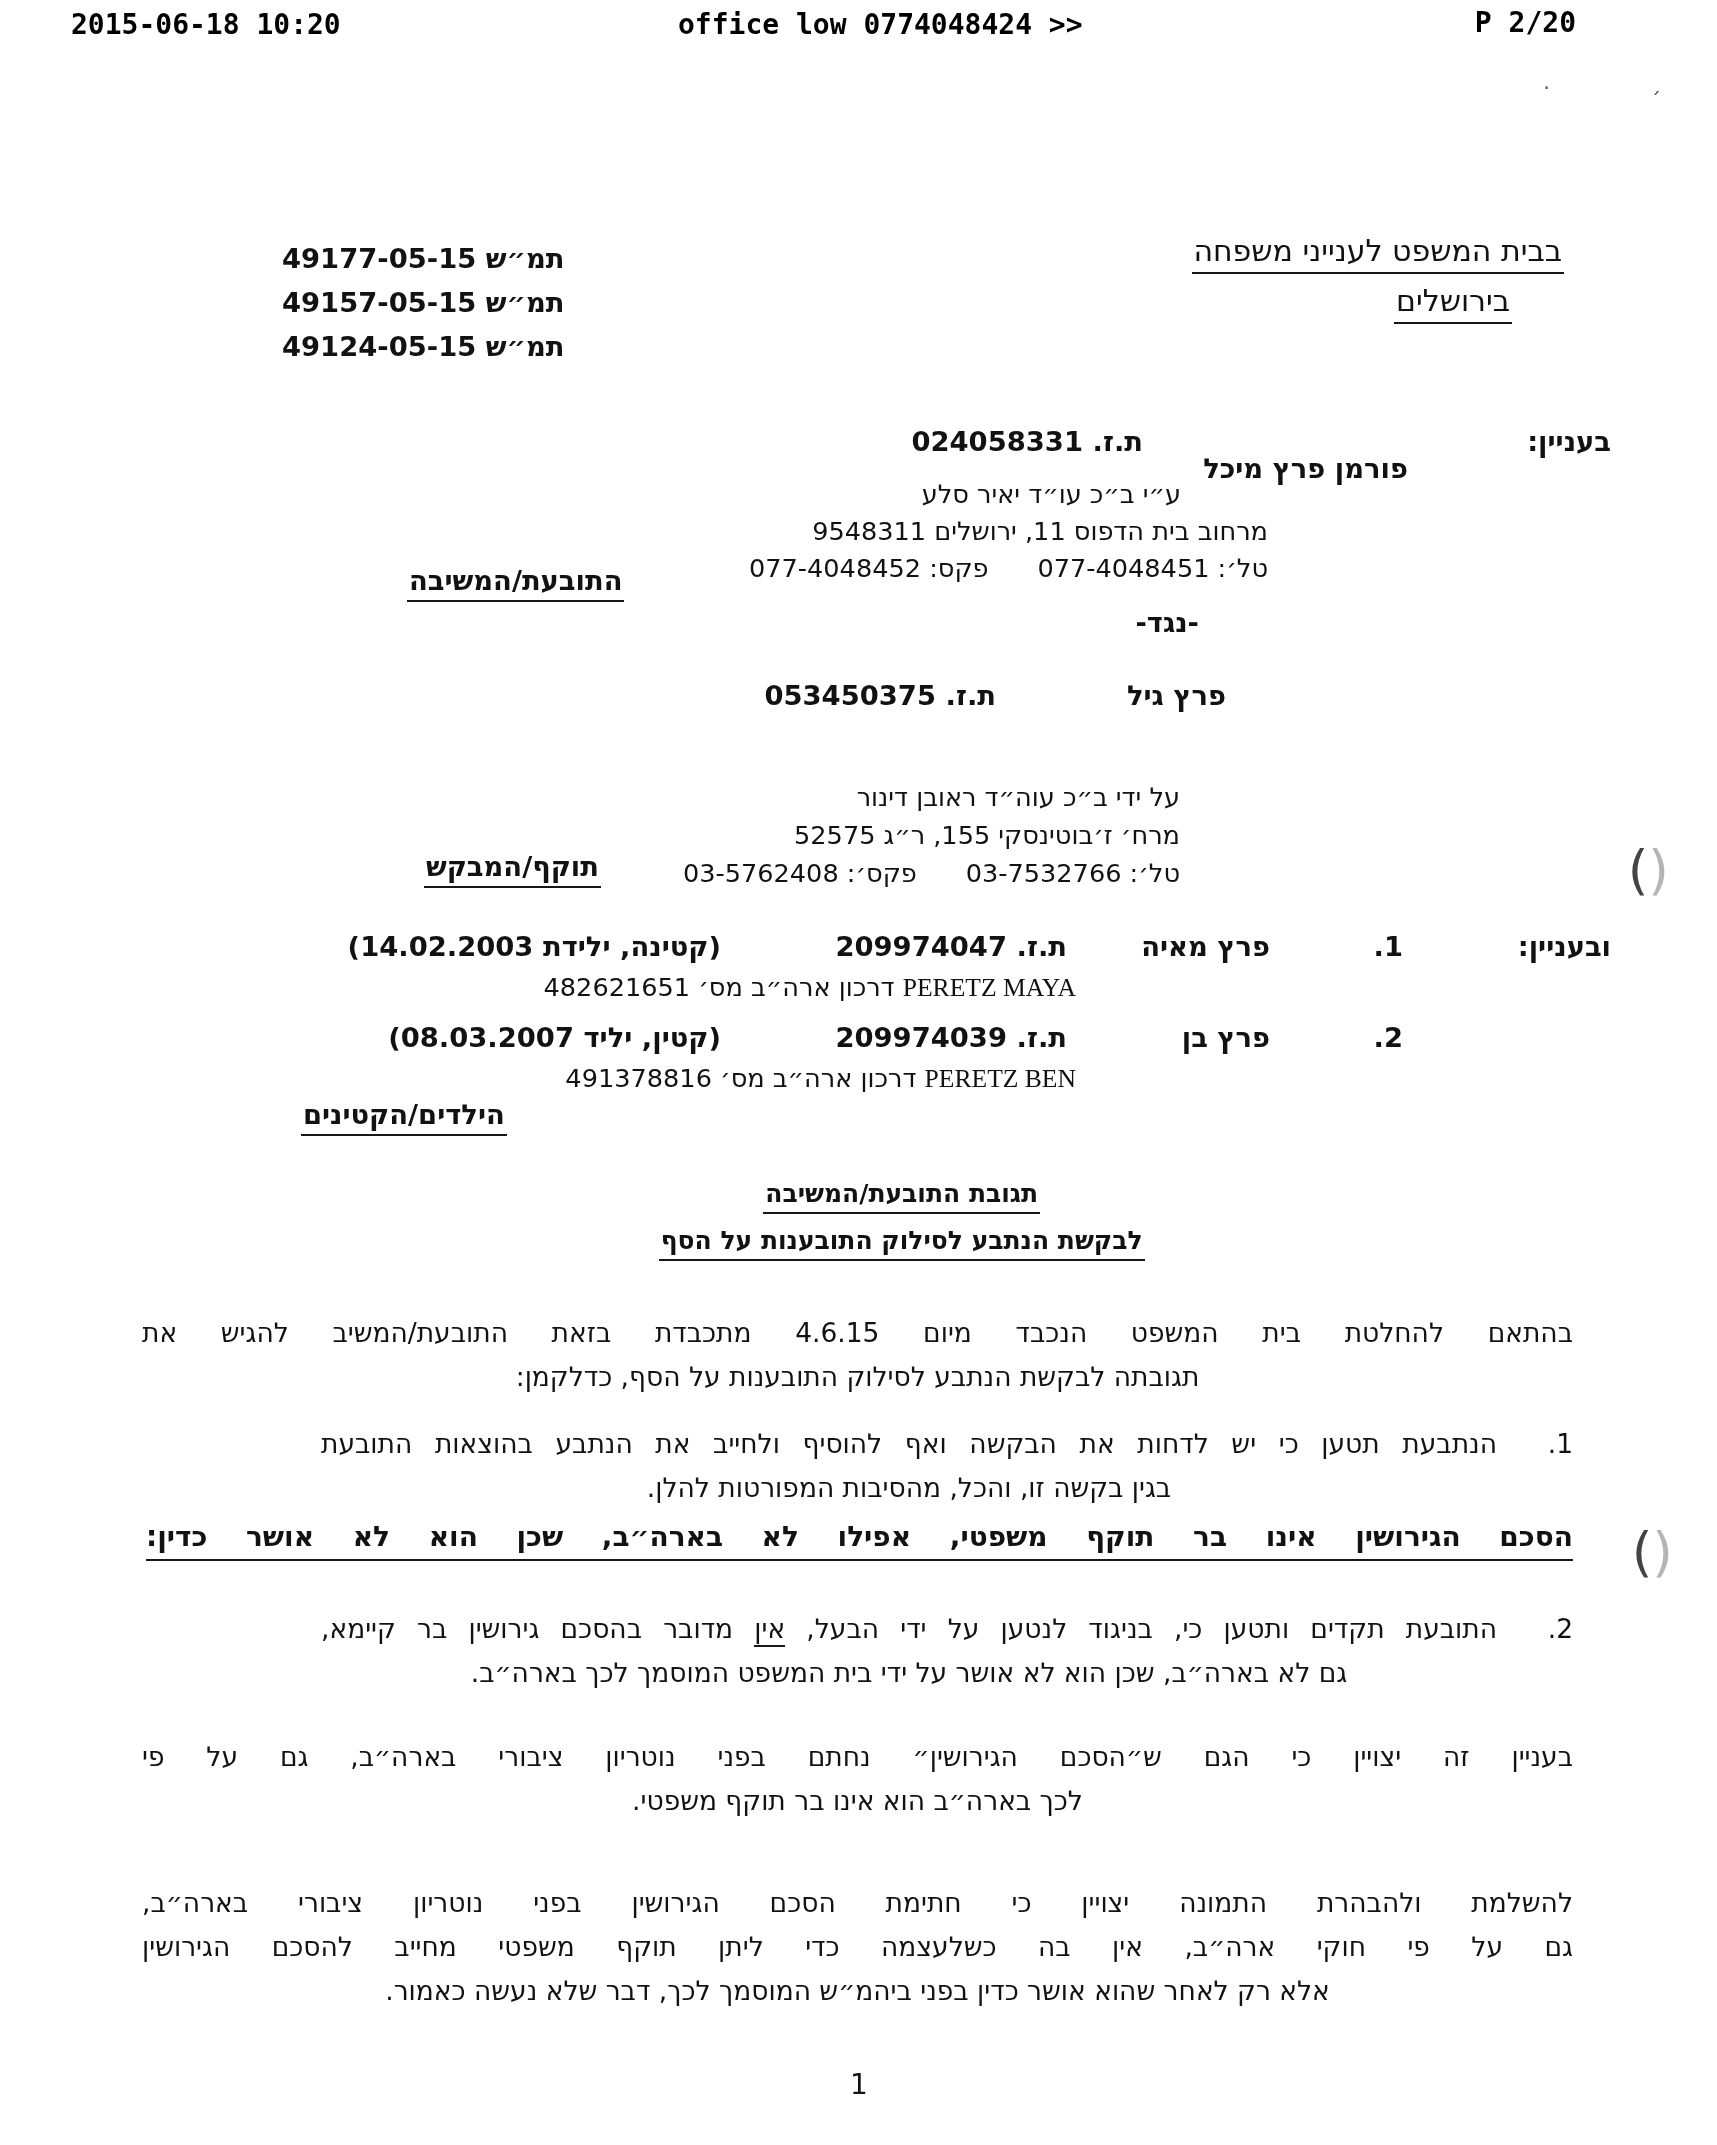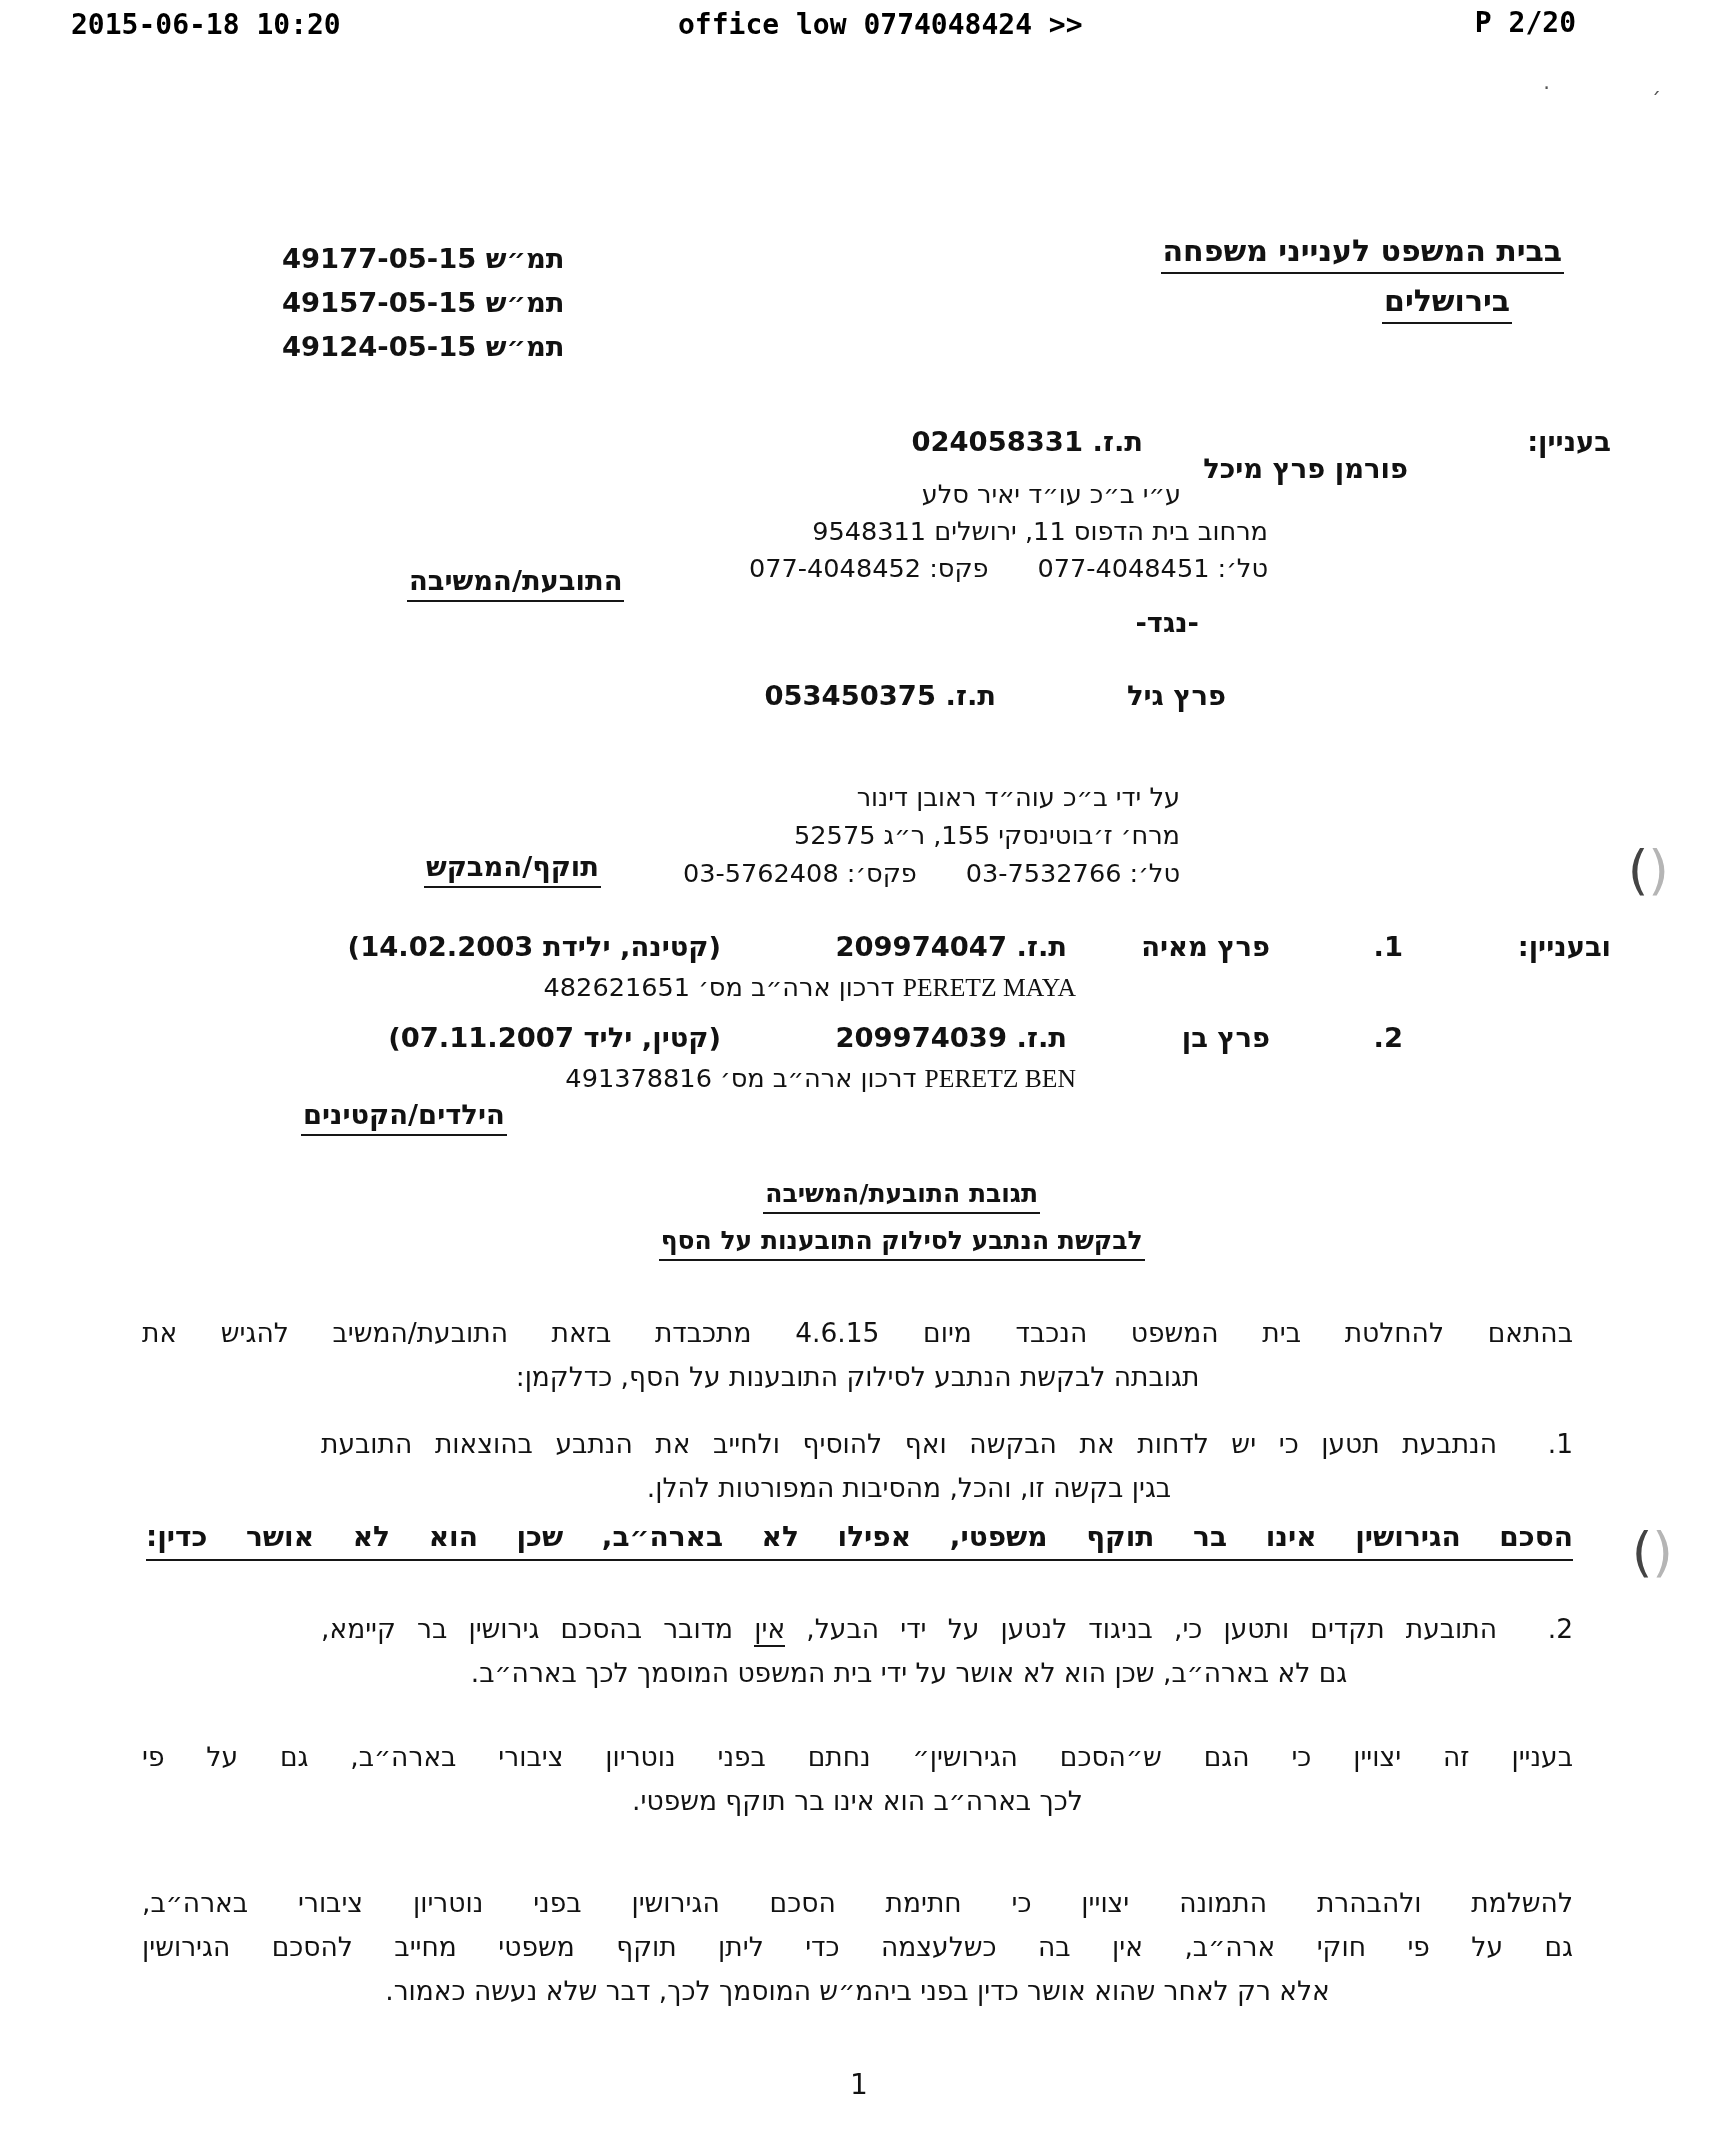--- a/index.html
+++ b/index.html
@@ -9,21 +9,21 @@
     background:#ffffff;
     font-family:"DejaVu Sans",sans-serif;
     color:#121212;
     overflow:hidden;
     margin:0 auto;
   }
   .abs{position:absolute;}
   .pre{white-space:pre-wrap;}
   .fax{font-family:"DejaVu Sans Mono",monospace;font-weight:700;font-size:28px;color:#000;letter-spacing:0;}
   .caseno{font-size:27.4px;font-weight:700;line-height:44px;direction:rtl;text-align:right;}
-  .court{font-size:30px;font-weight:700;text-align:right;direction:rtl;}
+  .court{font-size:30px;font-weight:400;text-align:right;direction:rtl;}
   .court .ln{margin-bottom:9.5px;}
   .ul{display:inline-block;border-bottom:2.8px solid #161616;padding:0 1.9px 3.8px 1.9px;}
   .party{font-size:27.4px;font-weight:700;direction:rtl;white-space:nowrap;}
   .rep{font-size:25.6px;line-height:37px;direction:rtl;text-align:right;}
   .role{font-size:27.4px;font-weight:700;direction:rtl;}
   .childrow{font-size:27.4px;font-weight:700;direction:rtl;white-space:nowrap;}
   .passport{font-size:25.6px;direction:rtl;white-space:nowrap;}
   .passport .latin{font-family:"Liberation Serif","DejaVu Serif",serif;}
   .title{font-size:25px;font-weight:700;text-align:center;direction:rtl;}
   .bodyl{font-size:26.5px;line-height:44px;direction:rtl;}
@@ -84,21 +84,21 @@
   <div class="abs childrow" style="right:107px;top:931px;">ובעניין:</div>
   <div class="abs childrow" style="right:315px;top:931px;">1.</div>
   <div class="abs childrow" style="right:448px;top:931px;">פרץ מאיה</div>
   <div class="abs childrow" style="right:651px;top:931px;">ת.ז. 209974047</div>
   <div class="abs childrow" style="right:997px;top:931px;">(קטינה, ילידת 14.02.2003)</div>
   <div class="abs passport" style="right:642px;top:972px;"><span class="latin">PERETZ MAYA</span><span> דרכון ארה״ב מס׳ 482621651</span></div>
 
   <div class="abs childrow" style="right:315px;top:1022px;">2.</div>
   <div class="abs childrow" style="right:448px;top:1022px;">פרץ בן</div>
   <div class="abs childrow" style="right:651px;top:1022px;">ת.ז. 209974039</div>
-  <div class="abs childrow" style="right:997px;top:1022px;">(קטין, יליד 07.11.2007)</div>
+  <div class="abs childrow" style="right:997px;top:1022px;">(קטין, יליד 08.03.2007)</div>
   <div class="abs passport" style="right:642px;top:1063px;"><span class="latin">PERETZ BEN</span><span> דרכון ארה״ב מס׳ 491378816</span></div>
 
   <div class="abs role" style="left:301px;top:1099px;"><span class="ul">הילדים/הקטינים</span></div>
 
   <div class="abs title" style="left:90px;right:4.7px;top:1179px;"><span class="ul">תגובת התובעת/המשיבה</span></div>
   <div class="abs title" style="left:90px;right:4.7px;top:1226px;"><span class="ul">לבקשת הנתבע לסילוק התובענות על הסף</span></div>
 
   <div class="abs" style="right:145px;top:1311px;width:1431px;">
     <div class="bodyl jline">בהתאם להחלטת בית המשפט הנכבד מיום 4.6.15 מתכבדת בזאת התובעת/המשיב להגיש את</div>
     <div class="bodyl cline">תגובתה לבקשת הנתבע לסילוק התובענות על הסף, כדלקמן:</div>

